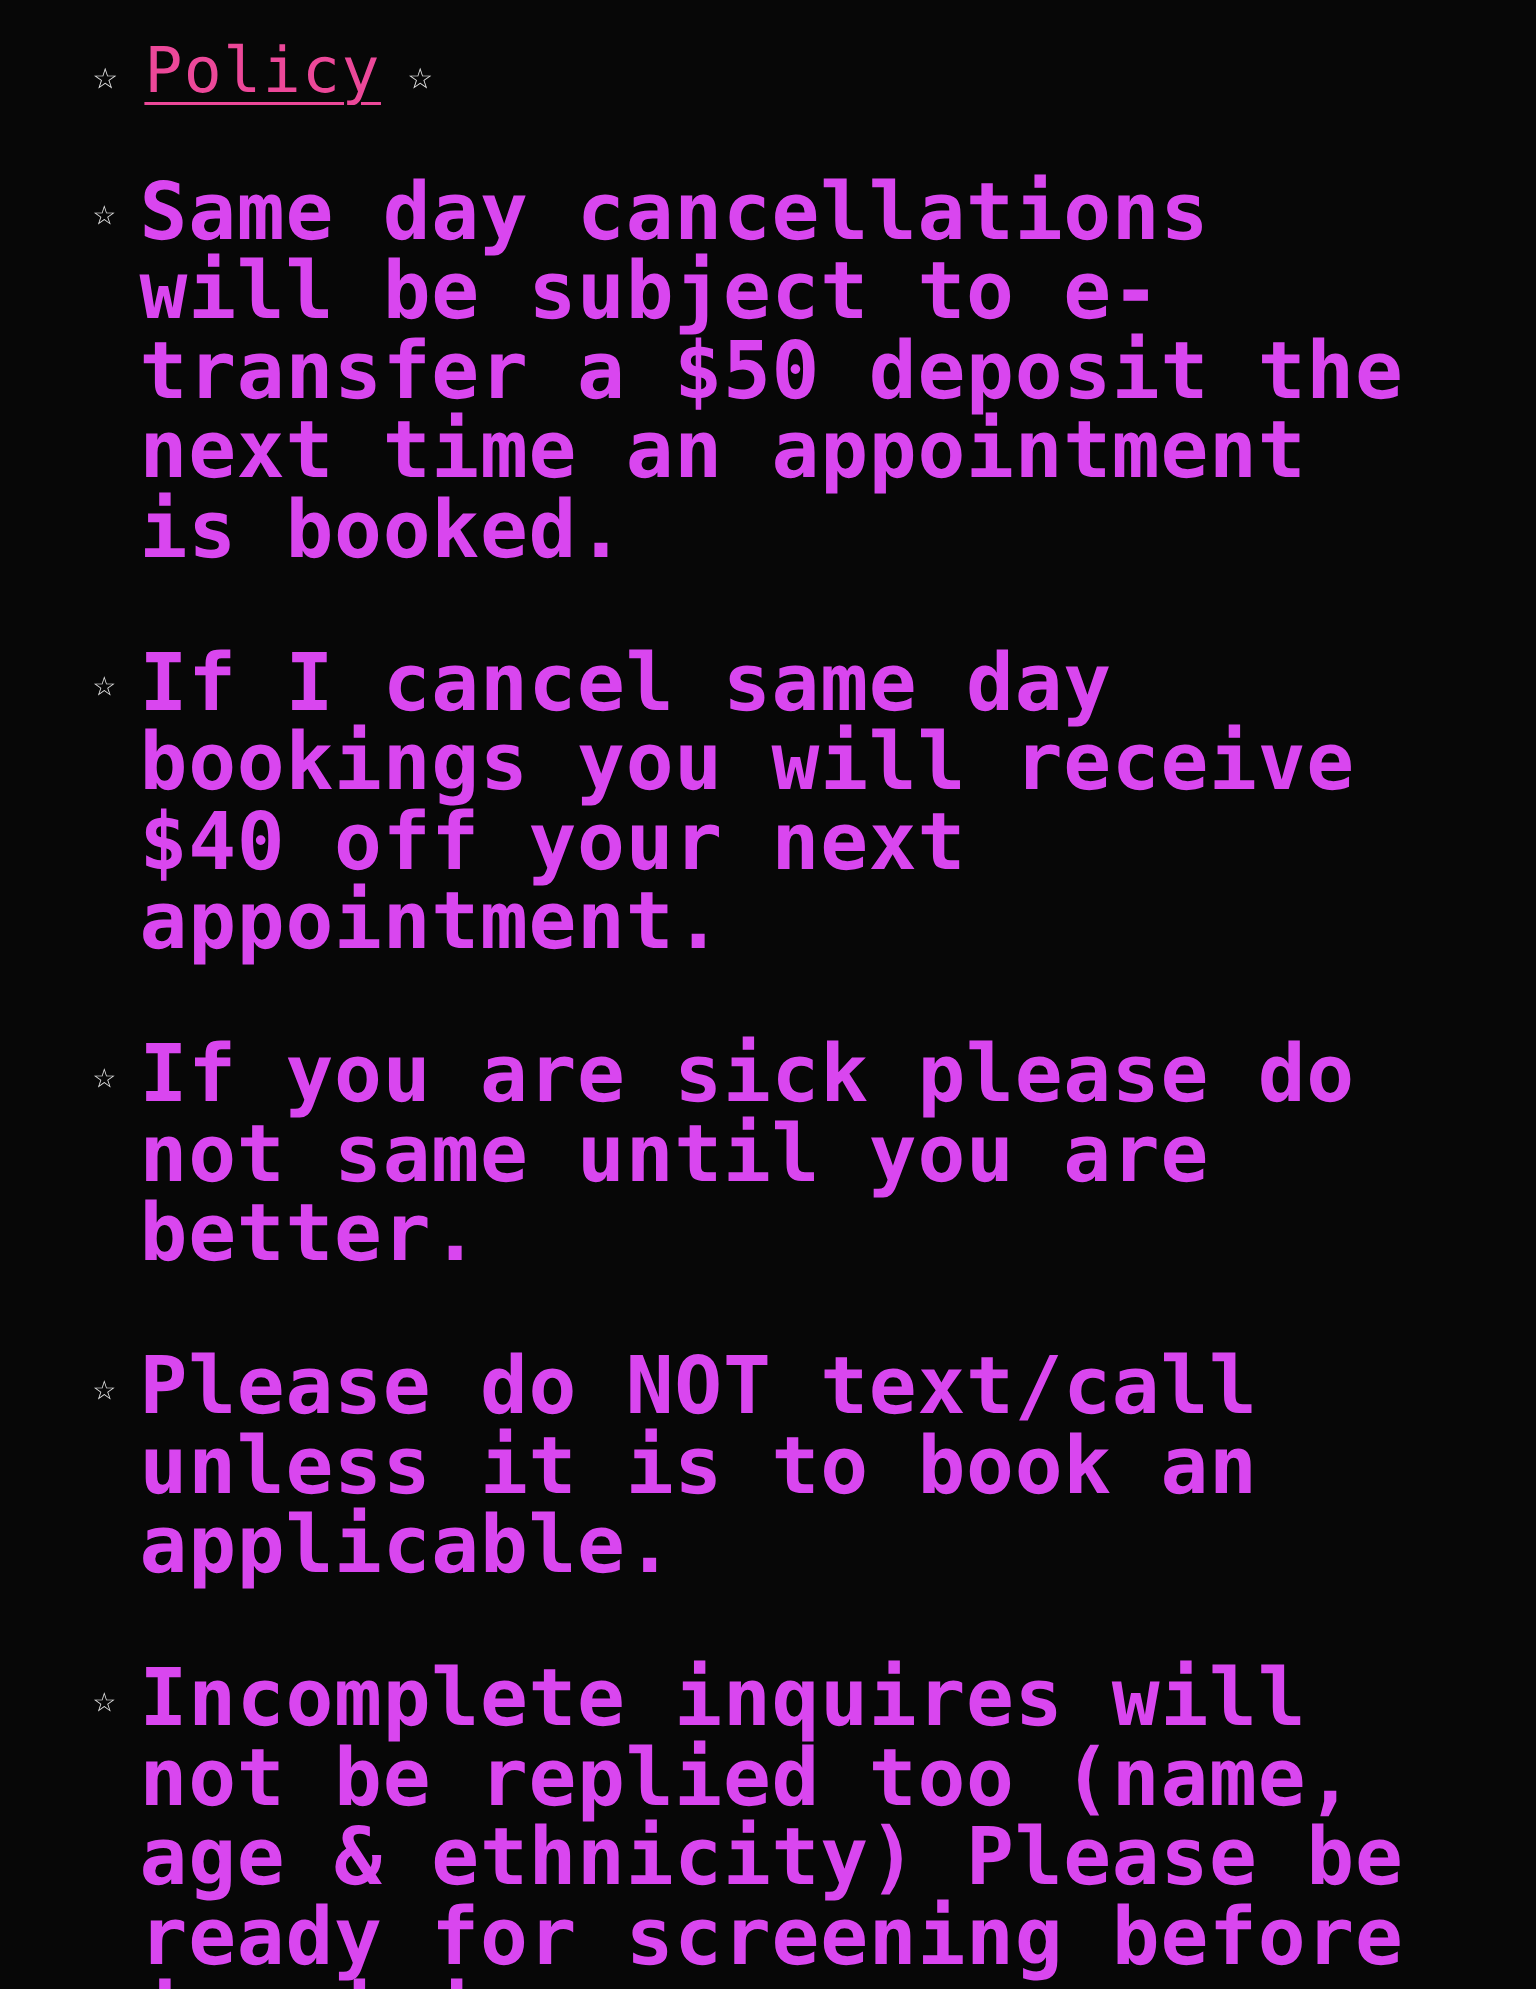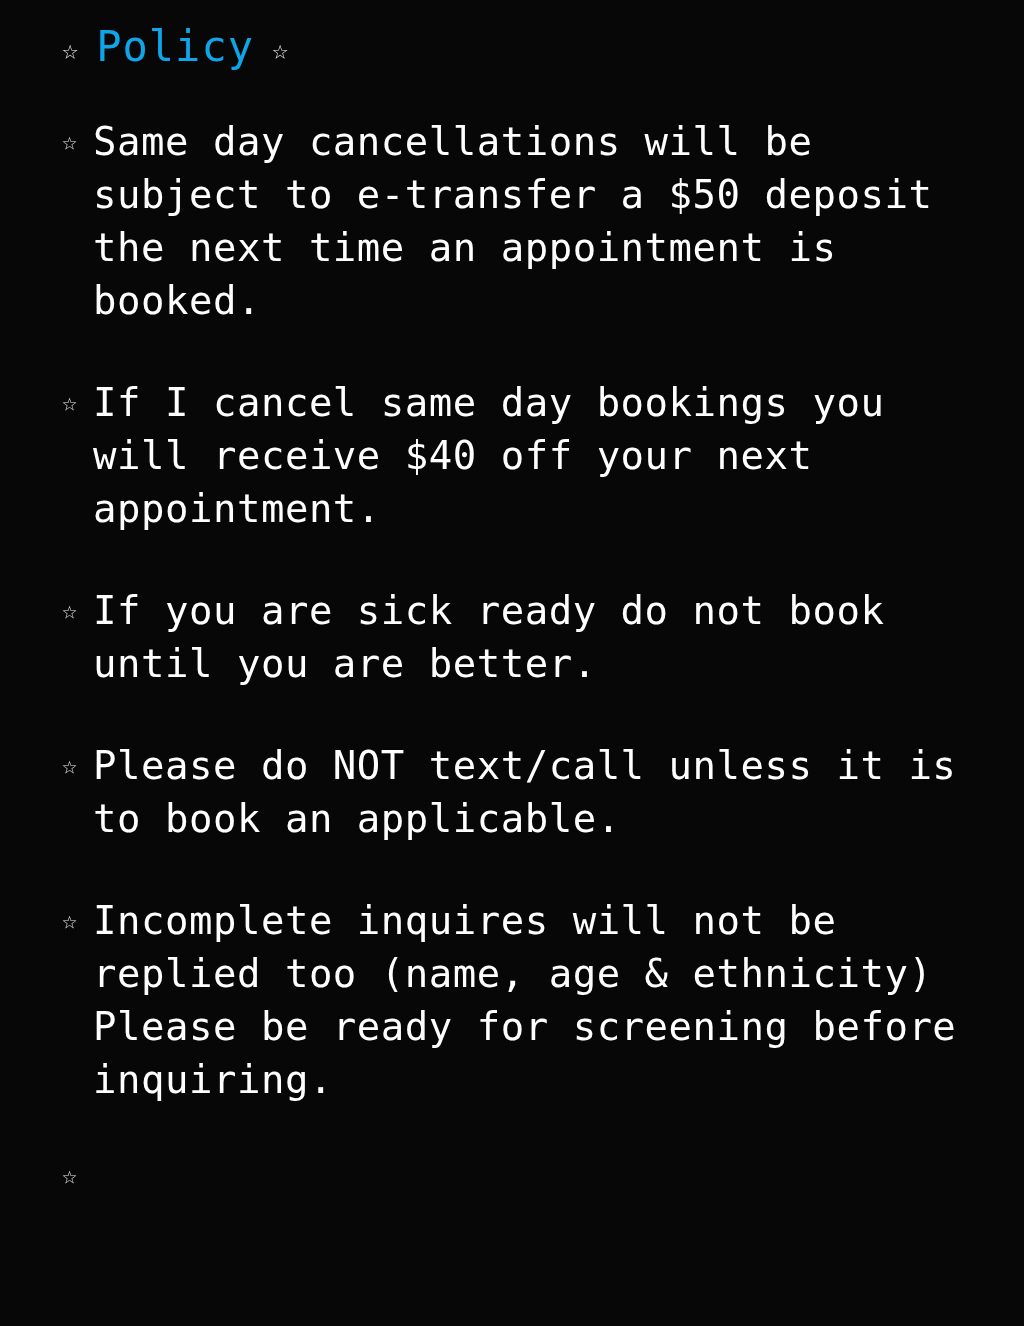--- a/index.html
+++ b/index.html
@@ -36,42 +36,44 @@
     font-size: 27px;
     line-height: 1;
     color: #e8e8e8;
     flex: 0 0 auto;
     position: relative;
     top: -2px;
   }
   .title-text {
     font-size: 42px;
     letter-spacing: 1px;
+    text-decoration: underline;
     text-underline-offset: 7px;
     text-decoration-thickness: 2px;
-    color: #0ea5e9;
+    color: #ec4899;
   }
   .item {
     display: flex;
     align-items: flex-start;
     gap: 16px;
     margin-bottom: 49px;
   }
   .item .star {
     font-size: 25px;
     line-height: 52px;
     position: relative;
     top: 1px;
   }
   .item-text {
-    font-size: 39px;
+    font-size: 53px;
     line-height: 53px;
     letter-spacing: 0.5px;
-    color: #ffffff;
+    color: #d946ef;
     white-space: pre-wrap;
+    font-weight: bold;
   }
   .item.last {
     margin-bottom: 0;
   }
   .clipped {
     margin-top: -6px;
   }
 </style>
 </head>
 <body>
@@ -90,21 +92,21 @@
       <span class="item-text">Same day cancellations will be subject to e-transfer a $50 deposit the next time an appointment is booked.</span>
     </div>
 
     <div class="item">
       <span class="star">☆</span>
       <span class="item-text">If I cancel same day bookings you will receive $40 off your next appointment.</span>
     </div>
 
     <div class="item">
       <span class="star">☆</span>
-      <span class="item-text">If you are sick ready do not book until you are better.</span>
+      <span class="item-text">If you are sick please do not same until you are better.</span>
     </div>
 
     <div class="item">
       <span class="star">☆</span>
       <span class="item-text">Please do NOT text/call unless it is to book an applicable.</span>
     </div>
 
     <div class="item">
       <span class="star">☆</span>
       <span class="item-text">Incomplete inquires will not be replied too (name, age &amp; ethnicity) Please be ready for screening before inquiring.</span>

